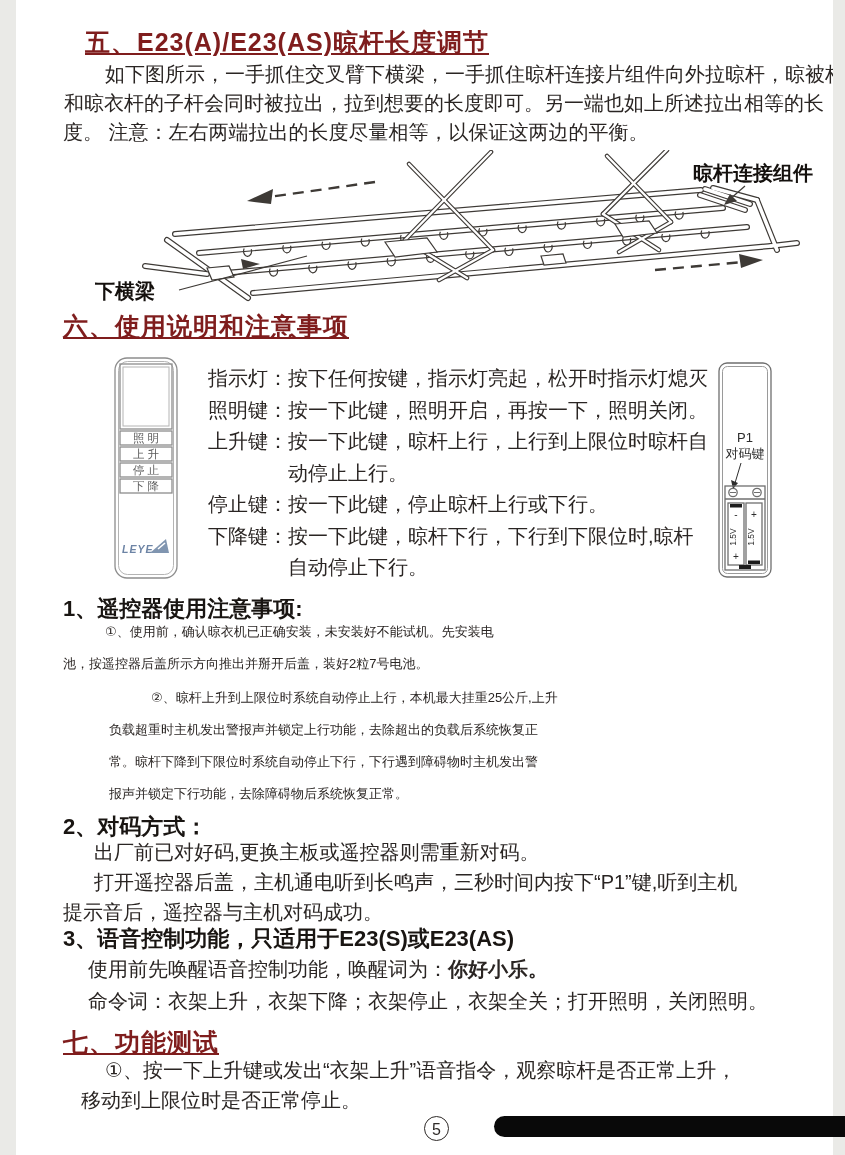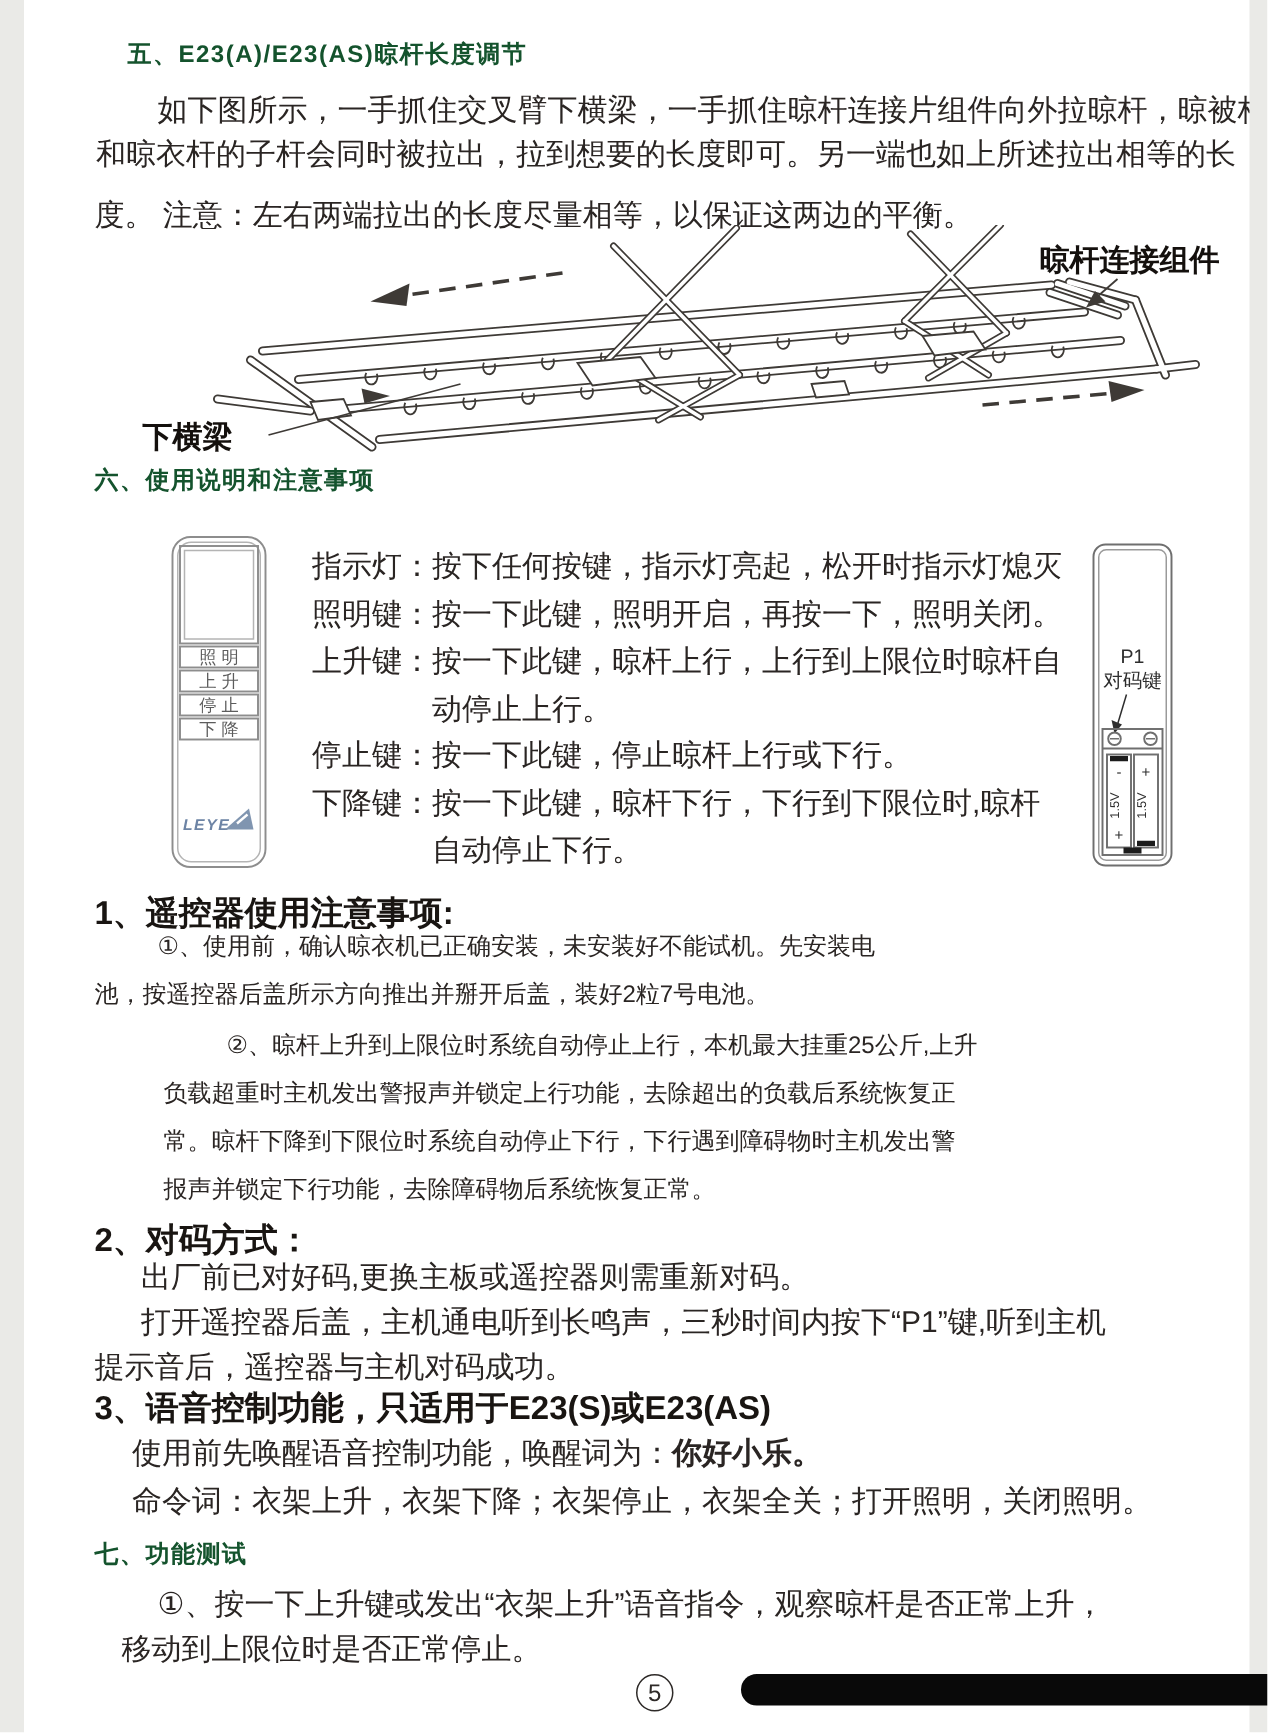--- a/index.html
+++ b/index.html
@@ -3,23 +3,23 @@
 <meta charset="utf-8">
 <style>
   html,body{margin:0;padding:0;}
   body{
     width:845px;height:1155px;position:relative;background:#ffffff;overflow:hidden;
     font-family:"Liberation Sans","DejaVu Sans",sans-serif;color:#2a2523;
   }
   .abs{position:absolute;}
   .strip{position:absolute;top:0;height:1155px;background:#eaeae7;z-index:1;}
   .tline{position:absolute;white-space:nowrap;font-size:20px;line-height:29px;color:#2a2523;}
-  .h-big{position:absolute;white-space:nowrap;font-weight:bold;font-size:16px;color:#14532d;letter-spacing:1px;}
+  .h-big{position:absolute;white-space:nowrap;font-weight:bold;font-size:25px;color:#7f1d1d;letter-spacing:1px;text-decoration:underline;}
   .h-sub{position:absolute;white-space:nowrap;font-weight:bold;font-size:22px;color:#191512;}
-  .blk .ln{white-space:nowrap;font-size:16px;height:32px;line-height:32px;}
+  .blk .ln{white-space:nowrap;font-size:13px;height:32px;line-height:32px;}
   .instr .ln{white-space:nowrap;font-size:20px;height:31.5px;line-height:31.5px;}
   .instr .cont{padding-left:80px;}
   .ind42{padding-left:42px;}
   .ind31{padding-left:31px;text-align:right;}
   .ind25{padding-left:25px;}
   .bold{font-weight:bold;}
   .pagecircle{
     position:absolute;left:424px;top:1116px;width:25px;height:25px;border:1.6px solid #2e2a28;
     border-radius:50%;text-align:center;line-height:25px;font-size:16px;color:#2e2a28;box-sizing:border-box;
   }
@@ -44,21 +44,21 @@
 </style>
 </head>
 <body>
 
 <div class="strip" style="left:0;width:16px;"></div>
 <div class="strip" style="left:833px;width:12px;"></div>
 
 <div class="h-big" style="left:85px;top:26px;">五、E23(A)/E23(AS)晾杆长度调节</div>
 <div class="tline ind42" style="left:63px;top:60px;">如下图所示，一手抓住交叉臂下横梁，一手抓住晾杆连接片组件向外拉晾杆，晾被杆</div>
 <div class="tline" style="left:64px;top:89px;">和晾衣杆的子杆会同时被拉出，拉到想要的长度即可。另一端也如上所述拉出相等的长</div>
-<div class="tline" style="left:63px;top:130px;">度。 注意：左右两端拉出的长度尽量相等，以保证这两边的平衡。</div>
+<div class="tline" style="left:63px;top:118px;">度。 注意：左右两端拉出的长度尽量相等，以保证这两边的平衡。</div>
 
 <div class="abs" style="left:55px;top:150px;width:790px;height:165px;">
 <svg width="790" height="165" viewBox="0 0 790 165" xmlns="http://www.w3.org/2000/svg" xmlns:xlink="http://www.w3.org/1999/xlink">
   <defs>
     <path id="rod1" d="M120 84 L646 40"></path>
     <path id="rod2" d="M144 103 L668 58"></path>
     <path id="rod3" d="M170 123 L692 77"></path>
     <path id="rod4" d="M198 143 L716 96"></path>
     <path id="endL" d="M112 90 L193 148"></path>
     <path id="pullL" d="M90 116 L152 124"></path>
@@ -182,21 +182,21 @@
 <div class="instr abs" style="left:208px;top:363px;">
   <div class="ln">指示灯：按下任何按键，指示灯亮起，松开时指示灯熄灭</div>
   <div class="ln">照明键：按一下此键，照明开启，再按一下，照明关闭。</div>
   <div class="ln">上升键：按一下此键，晾杆上行，上行到上限位时晾杆自</div>
   <div class="ln cont">动停止上行。</div>
   <div class="ln">停止键：按一下此键，停止晾杆上行或下行。</div>
   <div class="ln">下降键：按一下此键，晾杆下行，下行到下限位时,晾杆</div>
   <div class="ln cont">自动停止下行。</div>
 </div>
 
-<div class="abs" style="left:718px;top:362px;width:36px;height:216px;margin-left:10px;">
+<div class="abs" style="left:718px;top:362px;width:36px;height:216px;">
 <svg width="54" height="216" viewBox="0 0 54 216" xmlns="http://www.w3.org/2000/svg">
   <rect class="rb-line" x="1" y="1" width="52" height="214" rx="8" fill="#ffffff"></rect>
   <rect class="rb-line2" x="4.5" y="4.5" width="45" height="207" rx="5" fill="none"></rect>
   <text x="27" y="80" text-anchor="middle" font-size="13" fill="#2d2d2d">P1</text>
   <text x="27" y="96" text-anchor="middle" font-size="13" fill="#2d2d2d">对码键</text>
   <g>
     <line x1="23" y1="101" x2="17" y2="121" stroke="#2d2d2d" stroke-width="1"></line>
     <polygon points="15,127 13,118 20,121" fill="#2d2d2d"></polygon>
   </g>
   <g>

